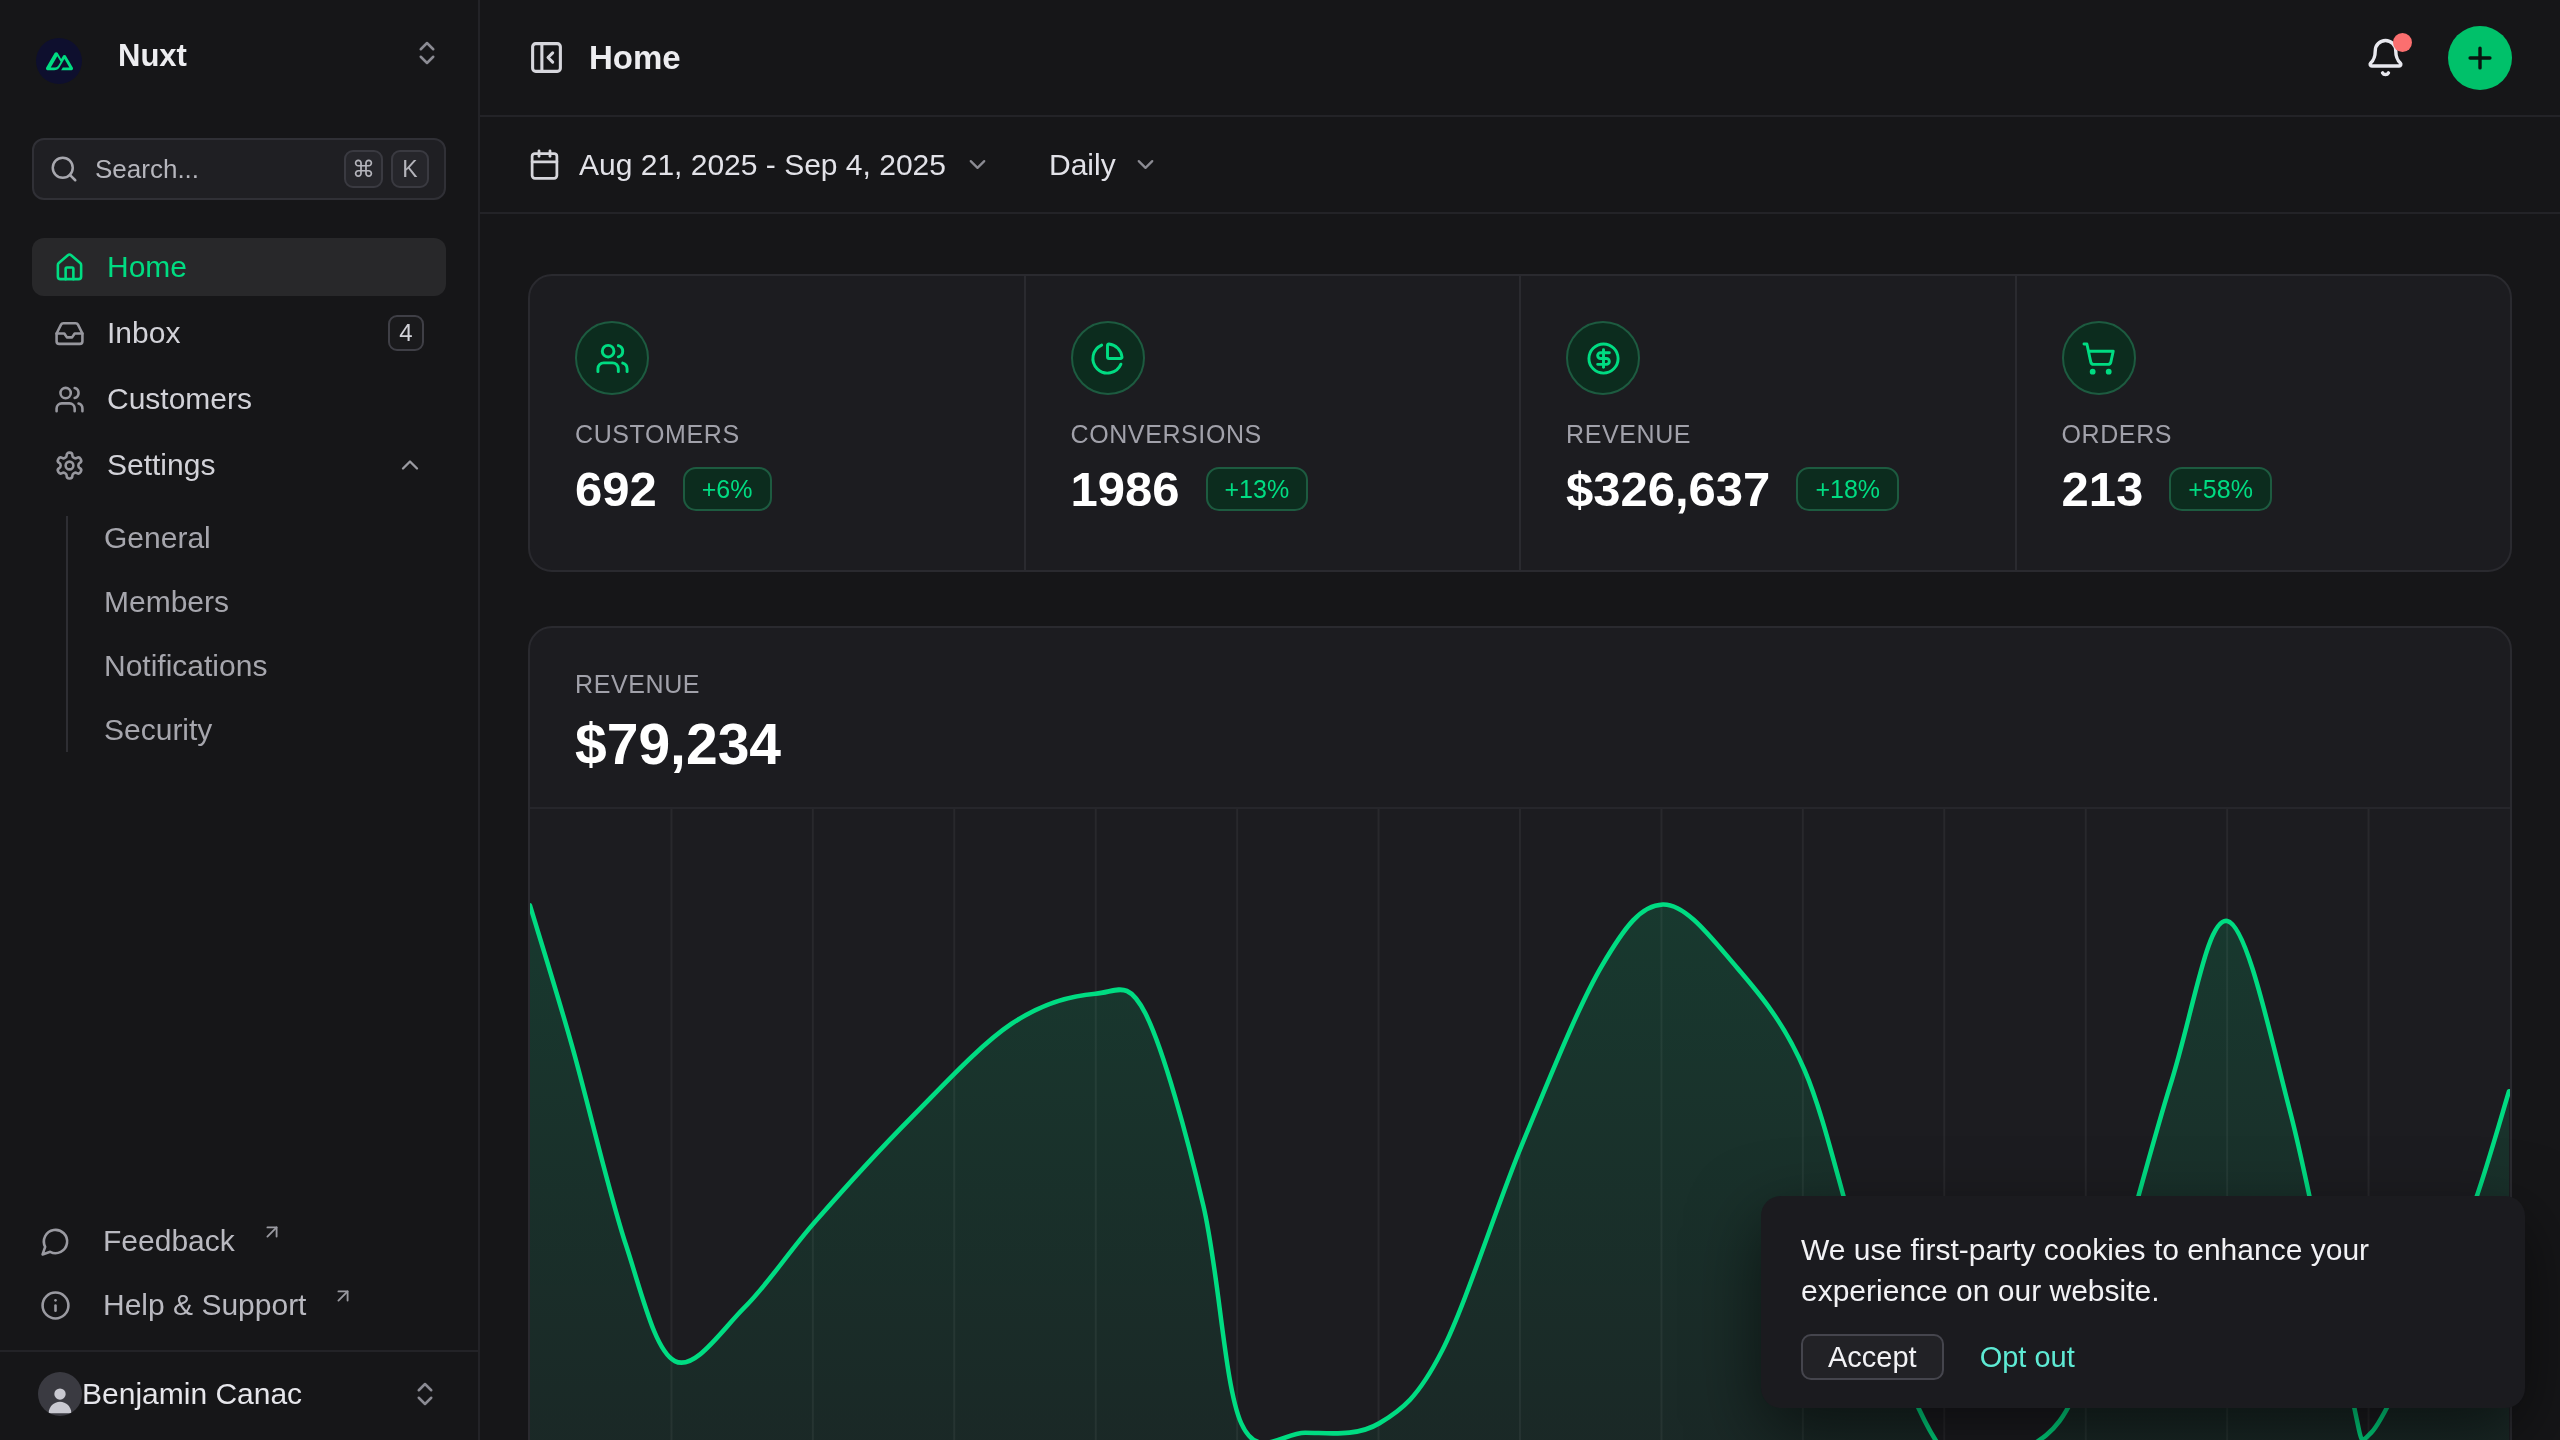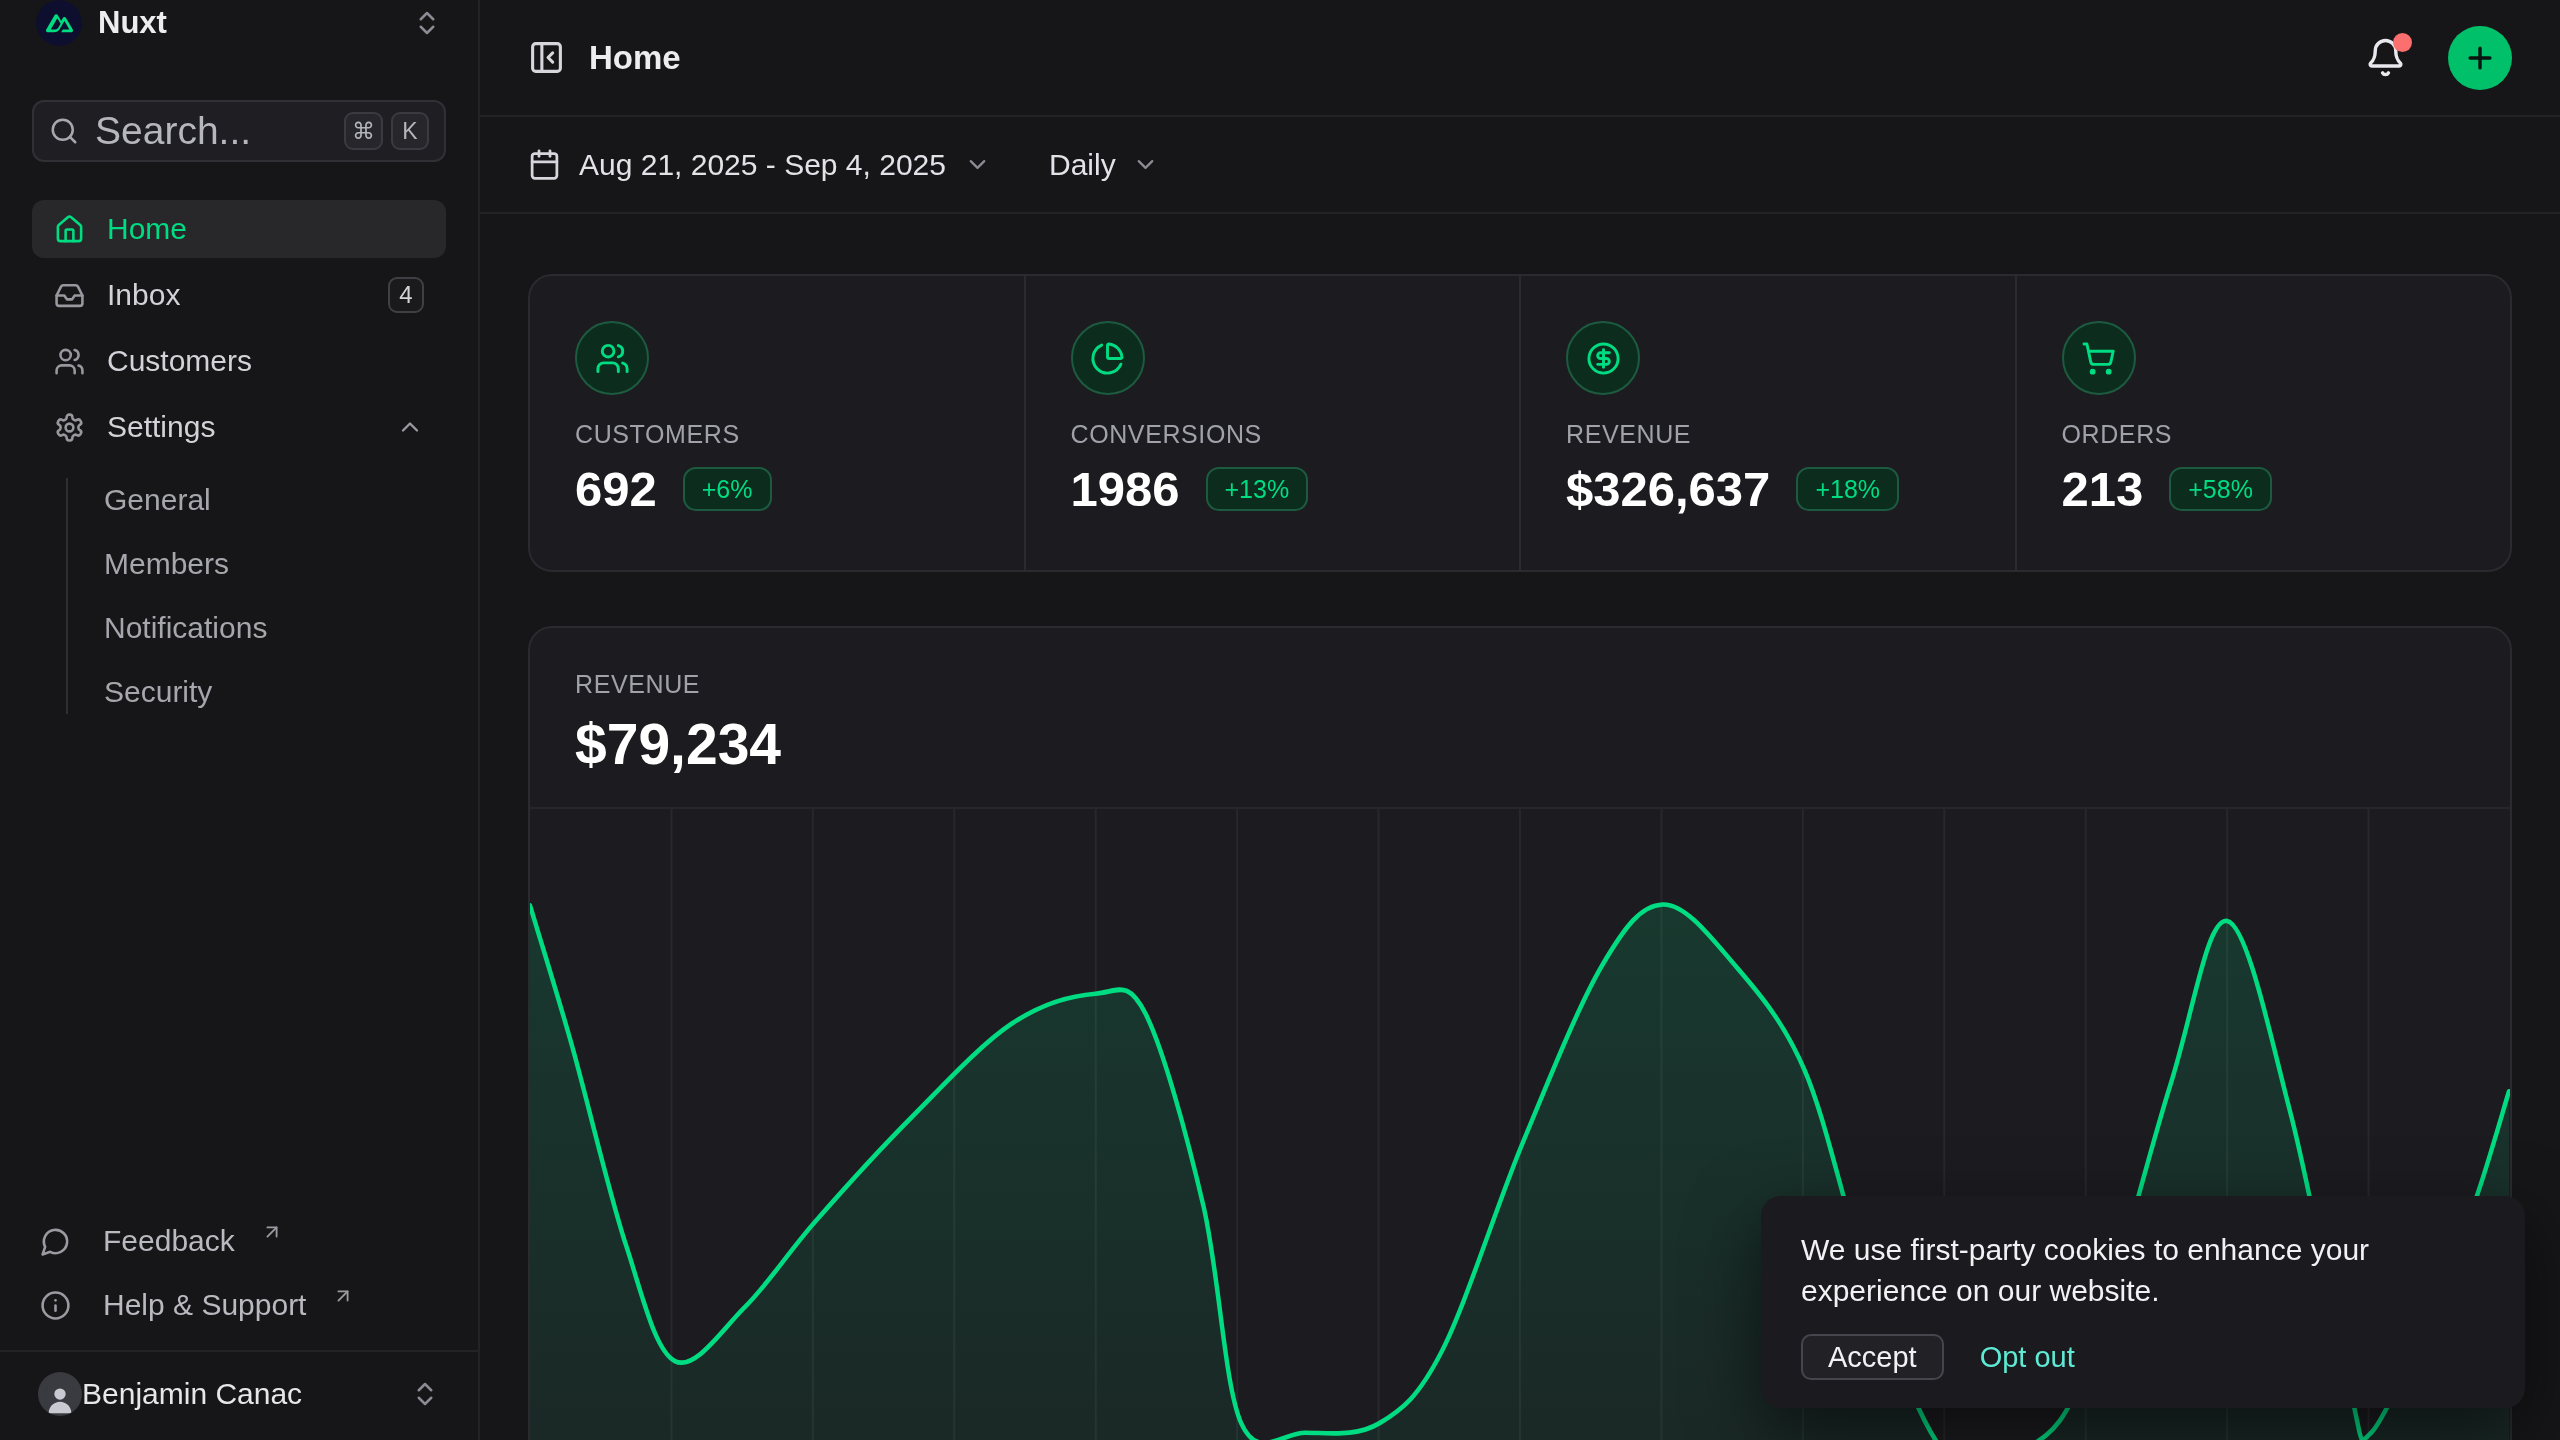--- a/index.html
+++ b/index.html
@@ -17,32 +17,32 @@
   html,body{width:2560px;height:1440px}
   body{
     position:relative;overflow:hidden;background:var(--bg);color:var(--text);
     font-family:"Liberation Sans",sans-serif;
   }
   svg.ic{display:block;fill:none;stroke:currentColor;stroke-width:2;stroke-linecap:round;stroke-linejoin:round}
 
   
   .sidebar{position:absolute;left:0;top:0;width:480px;height:1440px;border-right:2px solid var(--line);
     display:flex;flex-direction:column;padding:0 32px}
-  .workspace{display:flex;align-items:center;gap:16px;padding:0 4px}
+  .workspace{display:flex;gap:36px;margin-top:38px;padding:0 4px}
   .ws-logo{width:46px;height:46px;border-radius:50%;background:#0E0F2E;display:flex;align-items:center;justify-content:center;flex:none}
   .ws-logo svg{width:27px;height:27px;fill:var(--accent);stroke:none}
   .ws-name{font-size:31px;font-weight:600}
   .chevrons{margin-left:auto;color:#8B8B93}
   .chevrons svg{width:30px;height:30px}
 
   .searchbox{margin-top:54px;height:62px;border-radius:12px;border:2px solid #303036;background:#1F1F23;
     display:flex;align-items:center;gap:16px;padding:0 15px}
   .searchbox .sicon{color:#A7A7AE}
   .searchbox .sicon svg{width:30px;height:30px}
-  .search-ph{font-size:39px;color:#B6B6BD}
+  .search-ph{font-size:26px;color:#B6B6BD}
   .kbds{margin-left:auto;display:flex;gap:8px}
   .kbd{min-width:38px;height:38px;padding:0 6px;border-radius:9px;background:#26262B;border:2px solid #3A3A41;
     color:#B4B4BB;font-size:23px;display:flex;align-items:center;justify-content:center}
 
   .nav{margin-top:38px;display:flex;flex-direction:column;gap:8px}
   .nav-item{height:58px;border-radius:12px;display:flex;align-items:center;gap:22px;padding:0 22px;
     color:#D2D2D8;font-size:30px;font-weight:500;cursor:pointer}
   .nav-item .icon{color:#97979E;display:flex}
   .nav-item .icon svg{width:31px;height:31px}
   .nav-item.active{background:rgba(255,255,255,0.08);color:var(--accent)}

